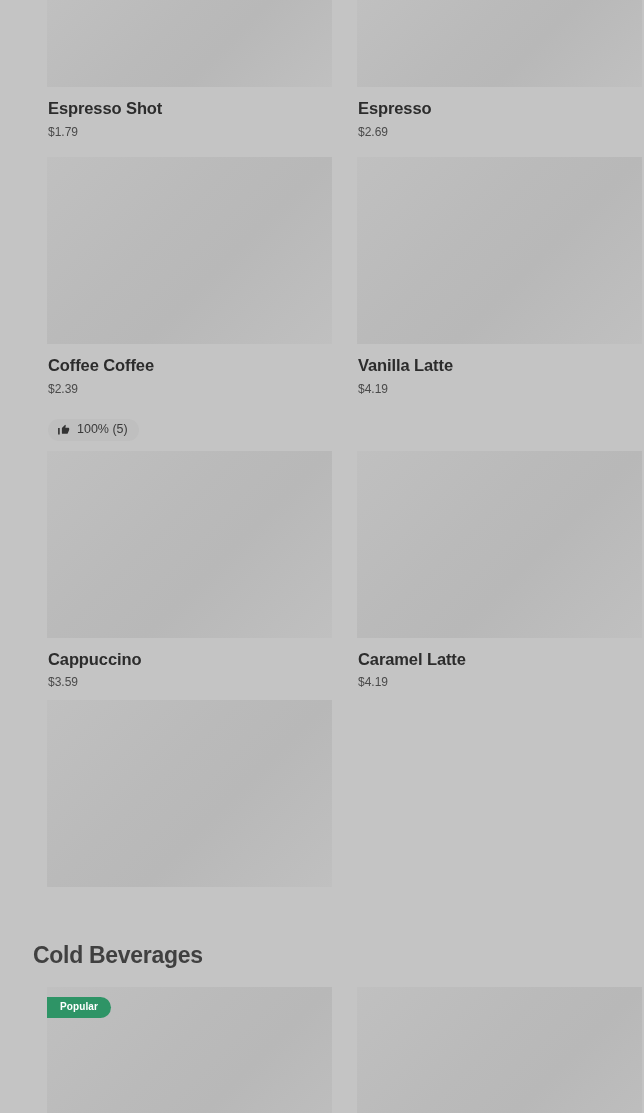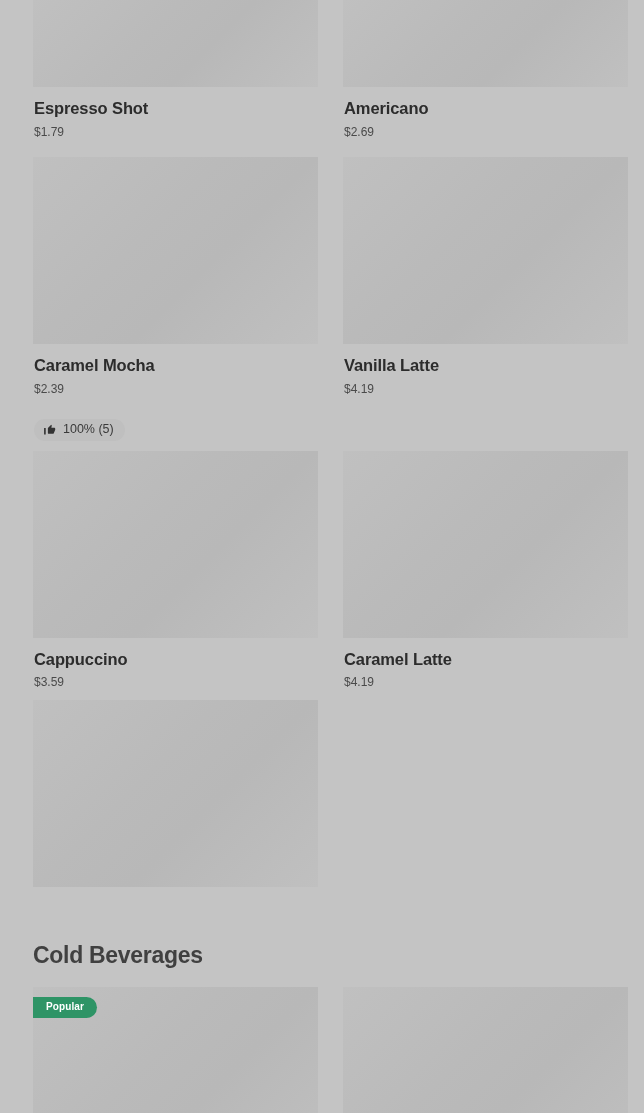--- a/index.html
+++ b/index.html
@@ -25,21 +25,21 @@
     overflow: hidden;
     background: #c4c4c4;
   }
 
   
   .menu-grid {
     display: grid;
     grid-template-columns: 285px 285px;
     column-gap: 23px;
     row-gap: 0px;
-    padding: 0 33px;
+    padding: 0 47px;
     gap: 25px;
   }
 
   .product-card {
     display: block;
     position: relative;
     padding-bottom: 10px;
   }
 
   .card-media {
@@ -139,35 +139,35 @@
       <div class="card-media"></div>
       <div class="card-body">
         <div class="product-name">Espresso Shot</div>
         <div class="product-price">$1.79</div>
       </div>
     </div>
 
     <div class="product-card">
       <div class="card-media"></div>
       <div class="card-body">
-        <div class="product-name">Americano</div>
+        <div class="product-name">Espresso</div>
         <div class="product-price">$2.69</div>
       </div>
     </div>
 
   </div>
 
   <div class="spacer-sm"></div>
 
   <div class="menu-grid">
 
     <div class="product-card">
       <div class="card-media"></div>
       <div class="card-body">
-        <div class="product-name">Caramel Mocha</div>
+        <div class="product-name">Coffee Coffee</div>
         <div class="product-price">$2.39</div>
         <div class="rating-badge">
           <span class="thumb-icon">
             <svg viewBox="0 0 24 24" fill="currentColor" aria-hidden="true">
               <path d="M2 21h3V9H2v12zM22.5 10.5c0-.9-.8-1.7-1.7-1.7h-5.4l.8-3.9c.1-.3 0-.6-.2-.9l-.9-.9-5.6 5.6c-.3.3-.5.8-.5 1.2v8.4c0 .9.8 1.7 1.7 1.7h7.6c.7 0 1.3-.4 1.6-1l2.5-5.9c.1-.2.1-.4.1-.6v-2z"></path>
             </svg>
           </span>
           <span>100% (5)</span>
         </div>
       </div>

